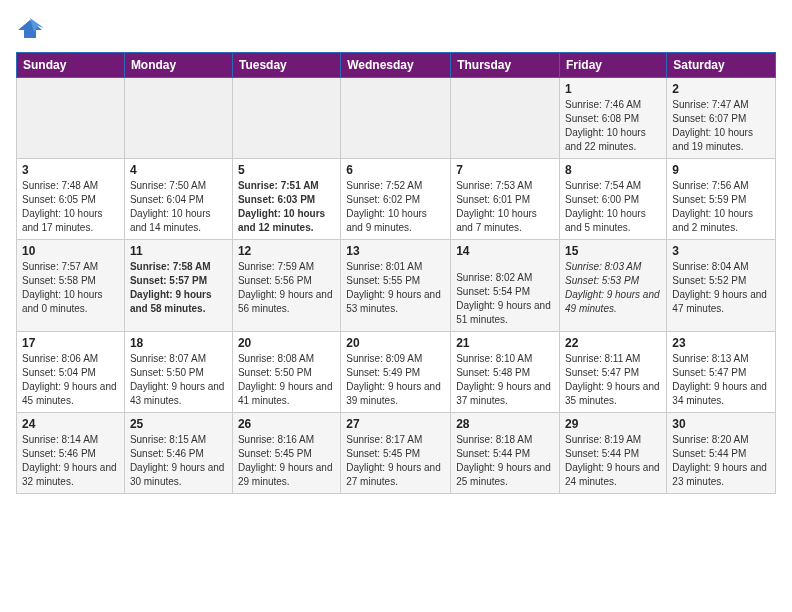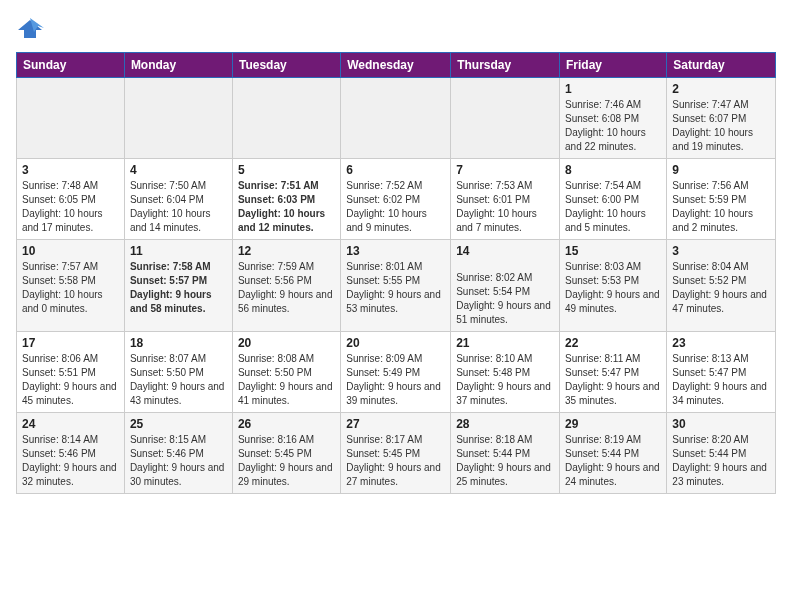--- a/index.html
+++ b/index.html
@@ -202,36 +202,36 @@
 Daylight: 9 hours and 53 minutes.</div>
         </td>
         <td>
           <span class="day-num">14</span>
           <div class="day-info" style="white-space: pre-line; margin-top: 13px;">Sunrise: 8:02 AM
 Sunset: 5:54 PM
 Daylight: 9 hours and 51 minutes.</div>
         </td>
         <td>
           <span class="day-num">15</span>
-          <div class="day-info" style="white-space: pre-line;">Sunrise: 8:03 AM
+          <div class="day-info" style="white-space: pre-line; font-style: italic;">Sunrise: 8:03 AM
 Sunset: 5:53 PM
 Daylight: 9 hours and 49 minutes.</div>
         </td>
         <td>
           <span class="day-num">3</span>
           <div class="day-info" style="white-space: pre-line;">Sunrise: 8:04 AM
 Sunset: 5:52 PM
 Daylight: 9 hours and 47 minutes.</div>
         </td>
       </tr>
       <tr>
         <td>
           <span class="day-num">17</span>
           <div class="day-info" style="white-space: pre-line;">Sunrise: 8:06 AM
-Sunset: 5:51 PM
+Sunset: 5:04 PM
 Daylight: 9 hours and 45 minutes.</div>
         </td>
         <td>
           <span class="day-num">18</span>
           <div class="day-info" style="white-space: pre-line;">Sunrise: 8:07 AM
 Sunset: 5:50 PM
 Daylight: 9 hours and 43 minutes.</div>
         </td>
         <td>
           <span class="day-num">20</span>

